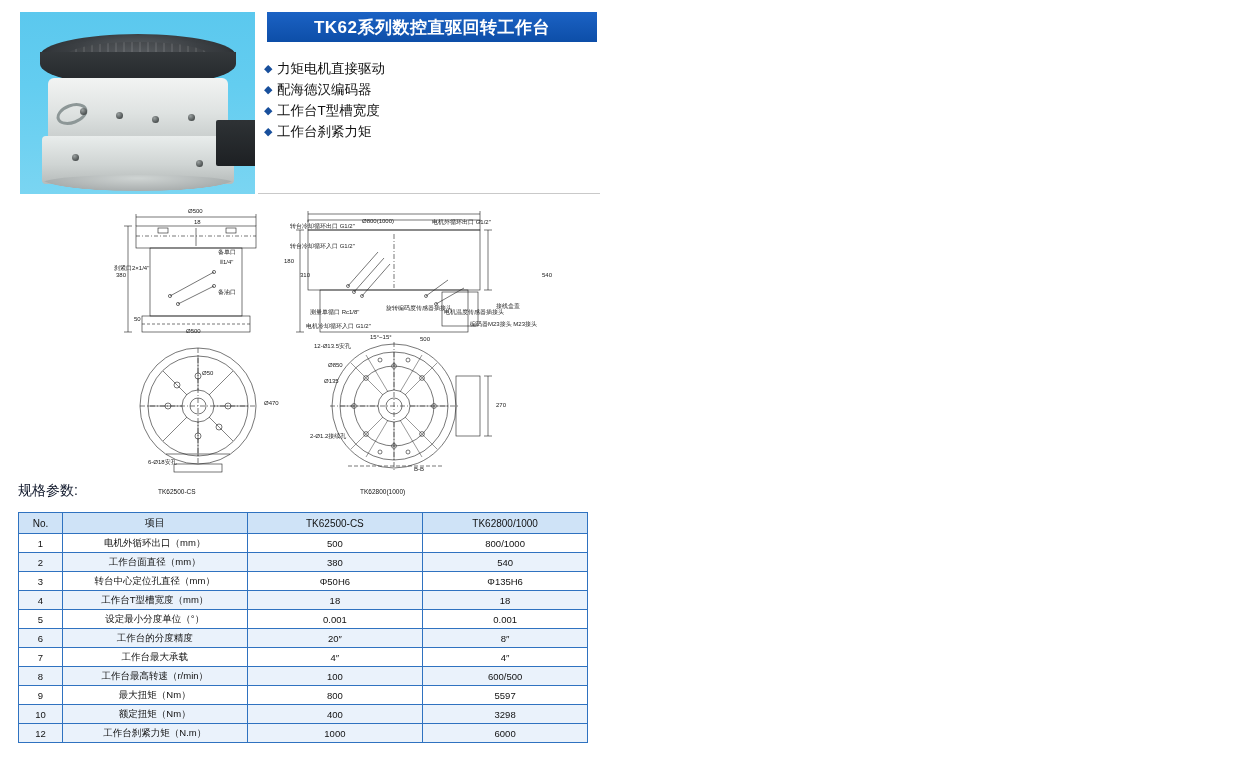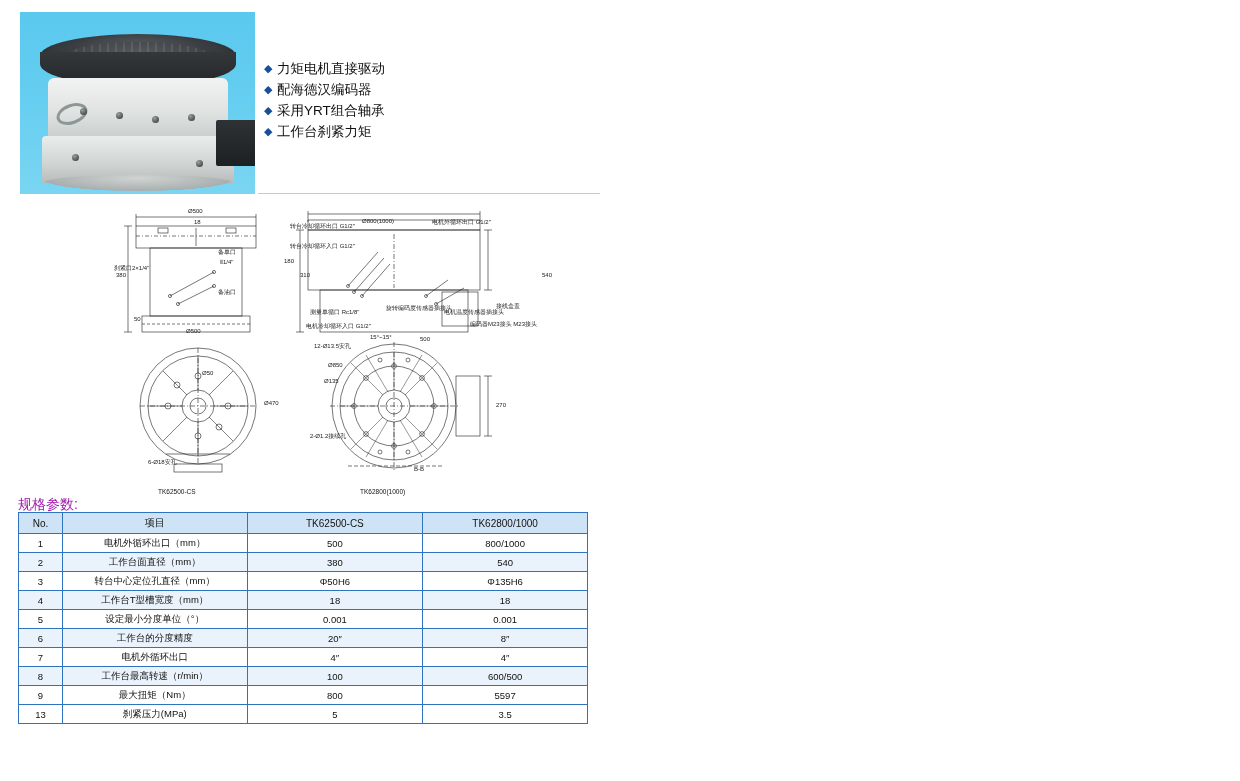--- a/index.html
+++ b/index.html
@@ -138,23 +138,23 @@
     position:absolute;
     font-size: 6.5px;
     color:#111;
     white-space:nowrap;
   }
   svg.dwg { position:absolute; left:0; top:0; }
 
   
   .spec-heading {
     position: absolute;
-    left: 18px; top: 496px;
+    left: 18px; top: 482px;
     font-size: 14px;
-    color: #a21caf;
+    color: #0f172a;
   }
   table.spec {
     position: absolute;
     left: 18px; top: 512px;
     width: 570px;
     border-collapse: collapse;
     font-size: 9.5px;
     color: #111;
   }
   table.spec th, table.spec td {
@@ -193,33 +193,34 @@
       <div class="rt-ring"></div>
       <div class="rt-hole" style="left:60px; top:96px;"></div>
       <div class="rt-hole" style="left:96px; top:100px;"></div>
       <div class="rt-hole" style="left:132px; top:104px;"></div>
       <div class="rt-hole" style="left:168px; top:102px;"></div>
       <div class="rt-hole" style="left:52px; top:142px;"></div>
       <div class="rt-hole" style="left:176px; top:148px;"></div>
     </div>
   </div>
 
+  <div class="product-title">TK62系列数控直驱回转工作台</div>
 
   <div class="features">
     <div class="feature-row">
       <span class="bullet">◆</span>
       <span>力矩电机直接驱动</span>
     </div>
     <div class="feature-row">
       <span class="bullet">◆</span>
       <span>配海德汉编码器</span>
     </div>
     <div class="feature-row">
       <span class="bullet">◆</span>
-      <span>采用YRT组合轴承</span>
+      <span>工作台T型槽宽度</span>
     </div>
     <div class="feature-row">
       <span class="bullet">◆</span>
       <span>工作台刹紧力矩</span>
     </div>
   </div>
   <div class="header-rule"></div>
 
   <div class="drawings">
     <svg class="dwg" width="582" height="295" viewBox="0 0 582 295">
@@ -432,38 +433,44 @@
         <td>0.001</td>
       </tr>
       <tr class="even">
         <td>6</td>
         <td>工作台的分度精度</td>
         <td>20″</td>
         <td>8″</td>
       </tr>
       <tr class="odd">
         <td>7</td>
-        <td>电机外循环出口</td>
+        <td>工作台最大承载</td>
         <td>4″</td>
         <td>4″</td>
       </tr>
       <tr class="even">
         <td>8</td>
         <td>工作台最高转速（r/min）</td>
         <td>100</td>
         <td>600/500</td>
       </tr>
       <tr class="odd">
         <td>9</td>
         <td>最大扭矩（Nm）</td>
         <td>800</td>
         <td>5597</td>
       </tr>
-      <tr class="odd">
-        <td>13</td>
-        <td>刹紧压力(MPa)</td>
-        <td>5</td>
-        <td>3.5</td>
+      <tr class="even">
+        <td>10</td>
+        <td>额定扭矩（Nm）</td>
+        <td>400</td>
+        <td>3298</td>
+      </tr>
+      <tr class="even">
+        <td>12</td>
+        <td>工作台刹紧力矩（N.m）</td>
+        <td>1000</td>
+        <td>6000</td>
       </tr>
     </tbody>
   </table>
 
 </div>
 
 </body></html>

